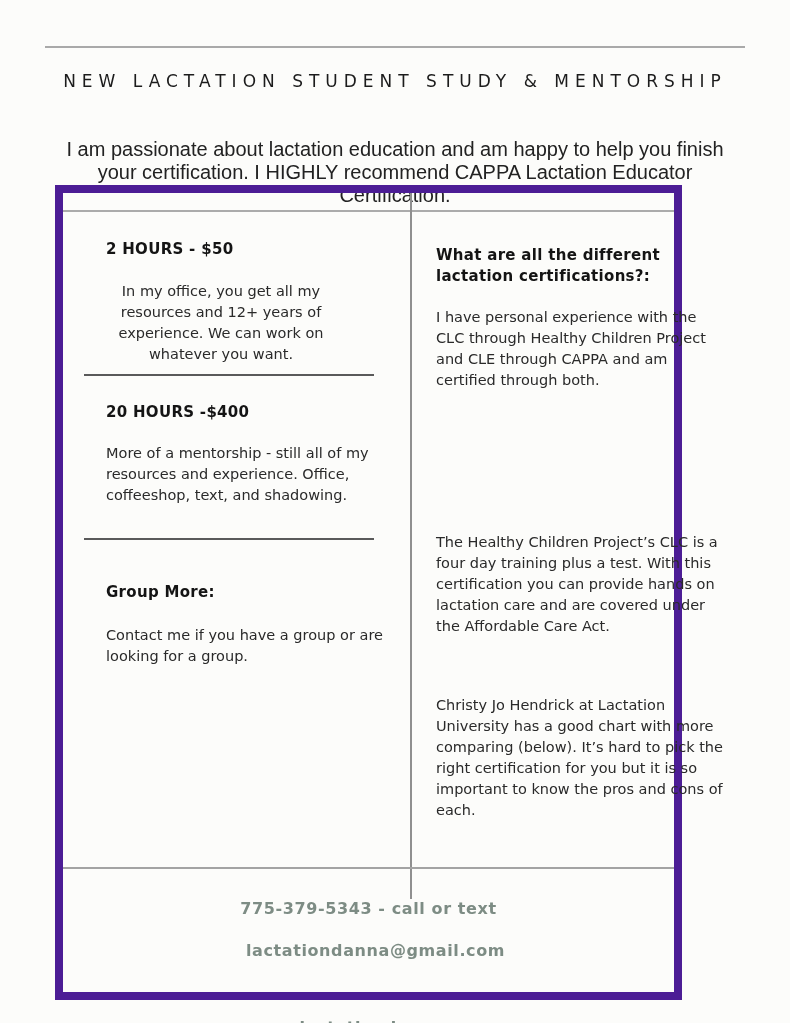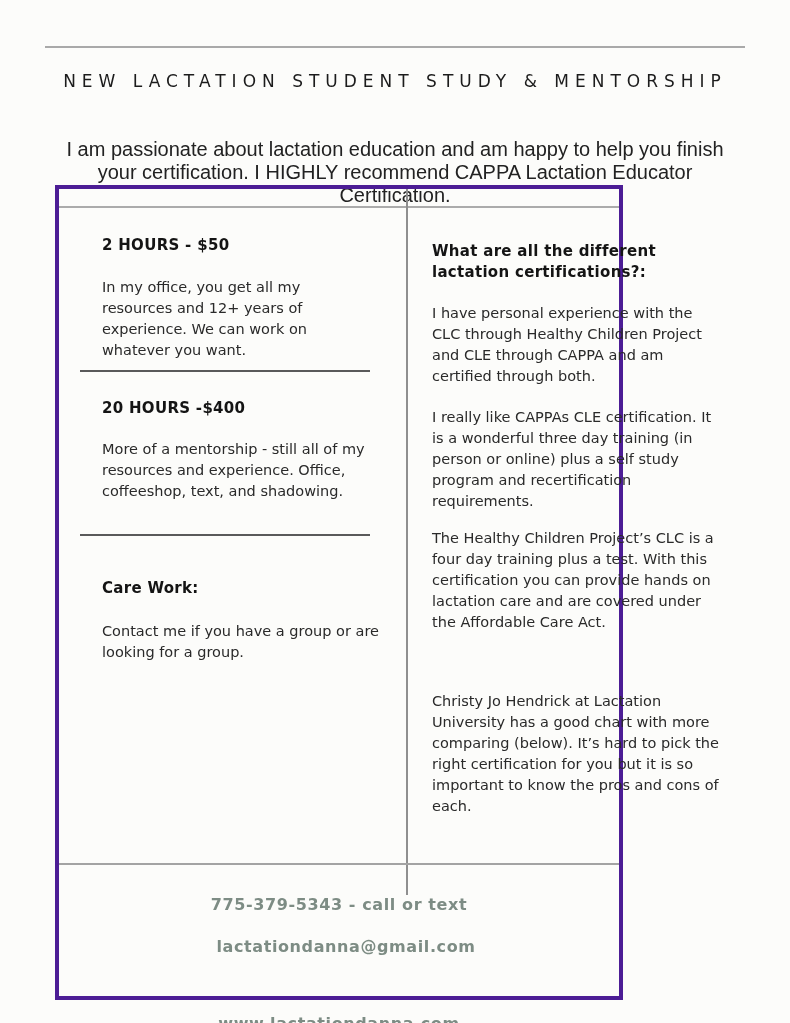--- a/index.html
+++ b/index.html
@@ -36,22 +36,22 @@
     width: 670px;
     text-align: center;
     font-family: "Liberation Sans", sans-serif;
     font-size: 20px;
     line-height: 23px;
     color: #222222;
   }
   .main-box {
     position: absolute;
     left: 55px; top: 185px;
-    width: 568px; height: 815px;
-    border: 4px solid #4c1d95;
+    width: 627px; height: 815px;
+    border: 8px solid #4c1d95;
   }
   .header-row-line {
     position: absolute;
     left: 0; top: 17px;
     width: 100%; height: 2px;
     background: #ababab;
   }
   .v-divider {
     position: absolute;
     left: 347px; top: 0;
@@ -78,21 +78,21 @@
     color: #2a2a2a;
   }
   .short-divider {
     position: absolute;
     left: 21px;
     width: 290px; height: 1.5px;
     background: #5a5a5a;
   }
   
   .lc-h0 { left: 43px; top: 47px; }
-  .lc-p0 { left: 43px; top: 88px; width: 230px; }
+  .lc-p0 { left: 43px; top: 88px; width: 230px; text-align: center; }
   .div-0 { top: 181px; }
   .lc-h1 { left: 43px; top: 210px; }
   .lc-p1 { left: 43px; top: 250px; width: 292px; }
   .div-1 { top: 345px; }
   .lc-h2 { left: 43px; top: 390px; }
   .lc-p2 { left: 43px; top: 432px; width: 292px; }
   
   .rc-h  { left: 373px; top: 52px; width: 285px; font-size: 15px; line-height: 21px; }
   .rc-p0 { left: 373px; top: 114px; width: 292px; }
   .rc-p1 { left: 373px; top: 218px; width: 292px; }
@@ -132,26 +132,25 @@
     <div class="section-heading lc-h0">2 HOURS - $50</div>
     <div class="body-text lc-p0">In my office, you get all my resources and 12+ years of experience. We can work on whatever you want.</div>
 
     <div class="short-divider div-0"></div>
 
     <div class="section-heading lc-h1">20 HOURS -$400</div>
     <div class="body-text lc-p1">More of a mentorship - still all of my resources and experience. Office, coffeeshop, text, and shadowing.</div>
 
     <div class="short-divider div-1"></div>
 
-    <div class="section-heading lc-h2">Care Work:</div>
+    <div class="section-heading lc-h2">Group More:</div>
     <div class="body-text lc-p2">Contact me if you have a group or are looking for a group.</div>
 
     <div class="section-heading rc-h">What are all the different lactation certifications?:</div>
     <div class="body-text rc-p0">I have personal experience with the CLC through Healthy Children Project and CLE through CAPPA and am certified through both.</div>
-    <div class="body-text rc-p1">I really like CAPPAs CLE certification. It is a wonderful three day training (in person or online) plus a self study program and recertification requirements.</div>
     <div class="body-text rc-p2">The Healthy Children Project’s CLC is a four day training plus a test. With this certification you can provide hands on lactation care and are covered under the Affordable Care Act.</div>
     <div class="body-text rc-p3">Christy Jo Hendrick at Lactation University has a good chart with more comparing (below). It’s hard to pick the right certification for you but it is so important to know the pros and cons of each.</div>
 
     <div class="footer-line f-phone">775-379-5343 - call or text</div>
     <div class="footer-line f-email">lactationdanna@gmail.com</div>
     <div class="footer-line f-site">www.lactationdanna.com</div>
 
   </div>
 
 </div>

